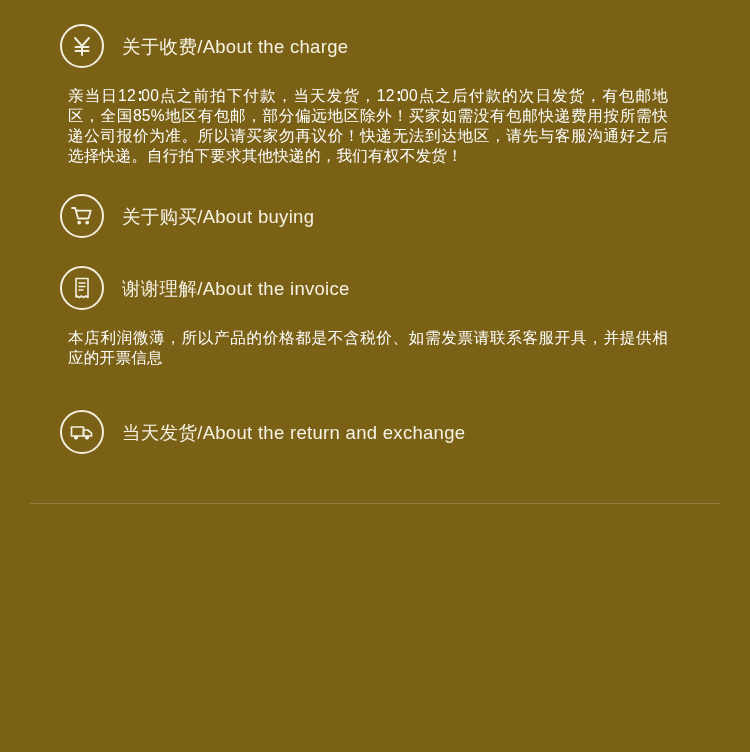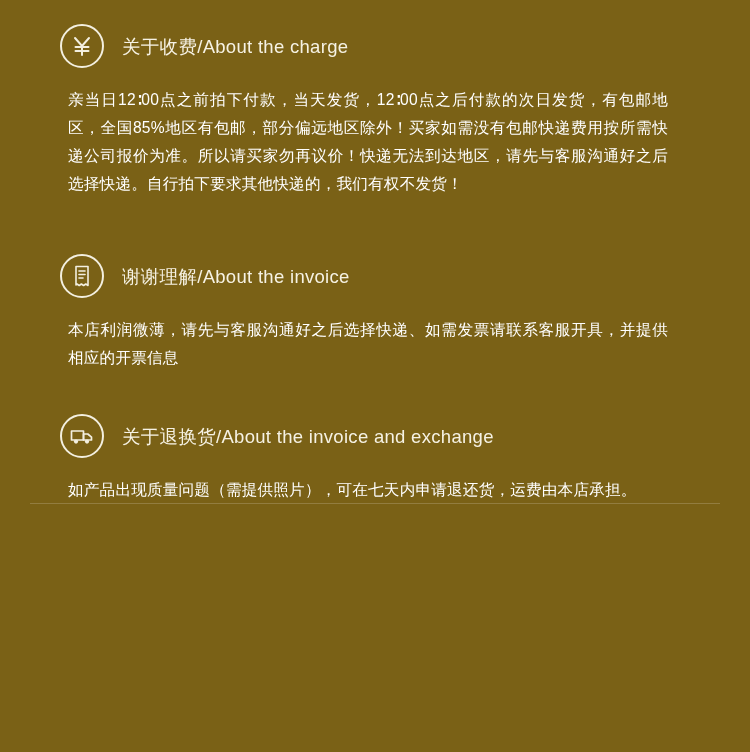--- a/index.html
+++ b/index.html
@@ -48,21 +48,21 @@
   .head-title {
     font-size: 18.5px;
     color: #f6f2e4;
     letter-spacing: 0.3px;
     white-space: nowrap;
   }
   .body-text {
     margin: 18px 0 0 0;
     padding: 0 22px 0 68px;
     font-size: 15.6px;
-    line-height: 28px;
+    line-height: 20px;
     color: #ffffff;
     text-align: justify;
     letter-spacing: 0.2px;
   }
   .s1 { padding-top: 24px; }
   .s2 { padding-top: 28px; }
   .s3 { padding-top: 28px; }
   .s4 { padding-top: 42px; }
 
   .s1 .body-text { padding-right: 62px; }
@@ -95,50 +95,61 @@
             <path d="M13 13 V22"></path>
           </g>
         </svg>
       </span>
       <span class="head-title">关于收费/About the charge</span>
     </div>
     <p class="body-text">亲当日12∶00点之前拍下付款，当天发货，12∶00点之后付款的次日发货，有包邮地区，全国85%地区有包邮，部分偏远地区除外！买家如需没有包邮快递费用按所需快递公司报价为准。所以请买家勿再议价！快递无法到达地区，请先与客服沟通好之后选择快递。自行拍下要求其他快递的，我们有权不发货！</p>
   </div>
 
   <div class="section s2">
+    <div class="head">
+      <span class="icon-circle">
+        <svg width="26" height="26" viewBox="0 0 26 26">
+          <g fill="none" stroke="#f3efe0" stroke-width="1.8" stroke-linecap="round" stroke-linejoin="round">
+            <path d="M3 5 H6.2 L9 15.5 H19.4 L21.8 7.6 H7"></path>
+          </g>
+          <circle cx="10.2" cy="19.6" r="1.9" fill="#f3efe0"></circle>
+          <circle cx="18.2" cy="19.6" r="1.9" fill="#f3efe0"></circle>
+        </svg>
+      </span>
+      <span class="head-title">关于购买/About buying</span>
+    </div>
   </div>
 
   <div class="section s3">
     <div class="head">
       <span class="icon-circle">
         <svg width="26" height="26" viewBox="0 0 26 26">
           <g fill="none" stroke="#f3efe0" stroke-width="1.6" stroke-linecap="round" stroke-linejoin="round">
             <path d="M7 3.5 H19 V22.5 L16.8 21 L14.6 22.5 L12.4 21 L10.2 22.5 L8 21 L7 22 Z"></path>
             <path d="M10 8 H16"></path>
             <path d="M10 11.5 H16"></path>
             <path d="M10 15 H14"></path>
           </g>
         </svg>
       </span>
       <span class="head-title">谢谢理解/About the invoice</span>
     </div>
-    <p class="body-text">本店利润微薄，请先与客服沟通好之后选择快递、如需发票请联系客服开具，并提供相应的开票信息</p>
+    <p class="body-text">本店利润微薄，所以产品的价格都是不含税价、如需发票请联系客服开具，并提供相应的开票信息</p>
   </div>
 
   <div class="section s4">
     <div class="head">
       <span class="icon-circle">
         <svg width="26" height="26" viewBox="0 0 26 26">
           <g fill="none" stroke="#f3efe0" stroke-width="1.7" stroke-linecap="round" stroke-linejoin="round">
             <path d="M2.5 8 H14.5 V17 H2.5 Z"></path>
             <path d="M14.5 11 H18.8 L22.5 14.2 V17 H14.5 Z"></path>
           </g>
           <circle cx="7" cy="18.6" r="2.1" fill="#f3efe0"></circle>
           <circle cx="18" cy="18.6" r="2.1" fill="#f3efe0"></circle>
         </svg>
       </span>
-      <span class="head-title">关于退换货/About the invoice and exchange</span>
+      <span class="head-title">当天发货/About the return and exchange</span>
     </div>
-    <p class="body-text">如产品出现质量问题（需提供照片），可在七天内申请退还货，运费由本店承担。</p>
   </div>
 
   <div class="bottom-rule"></div>
 </div>
 
 </body></html>

